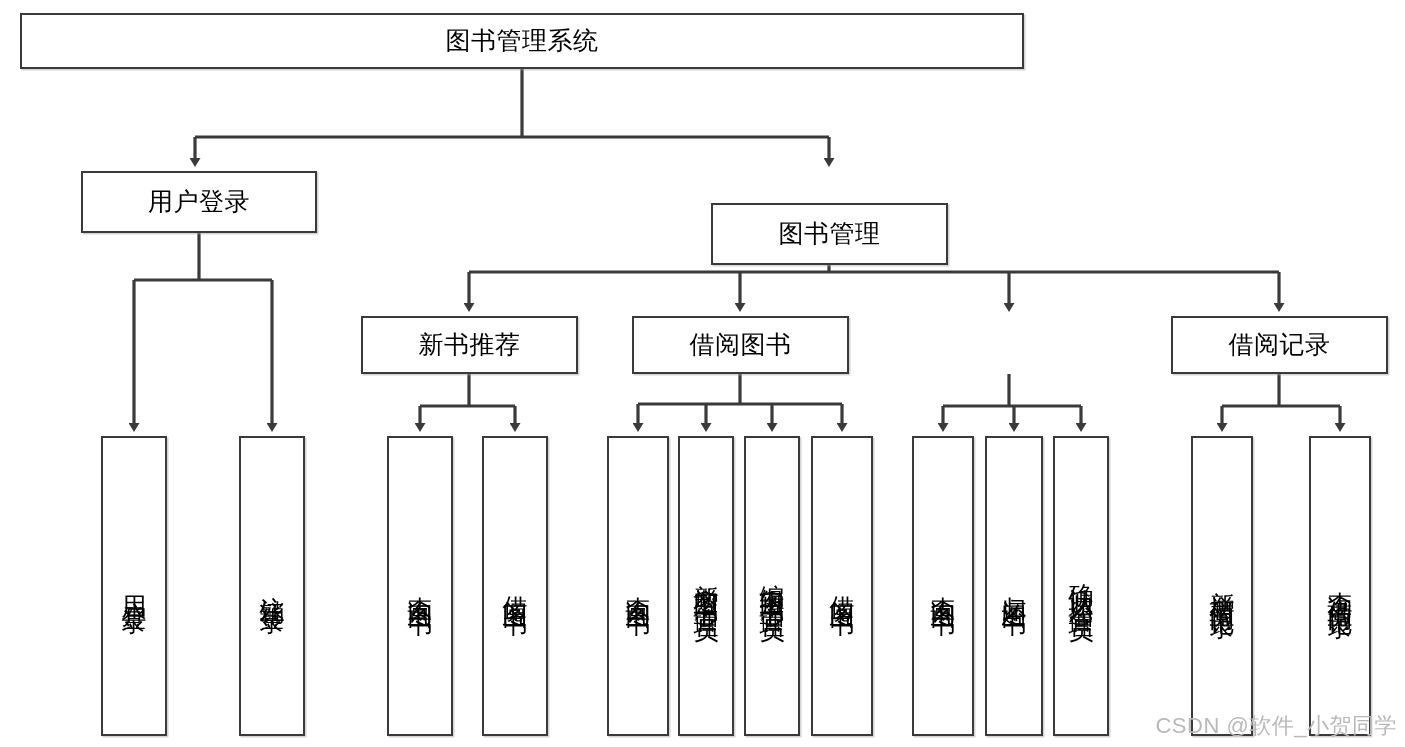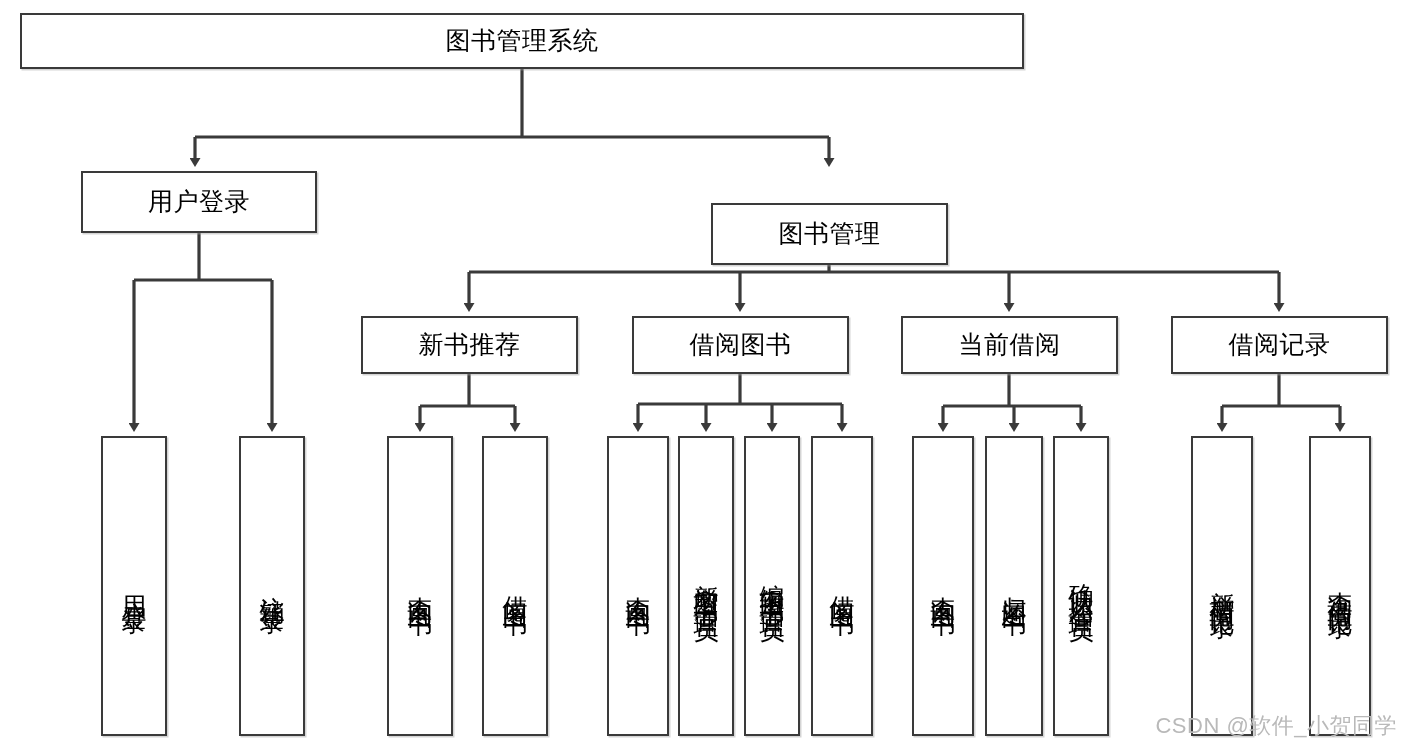--- a/index.html
+++ b/index.html
@@ -133,23 +133,20 @@
   <div class="node horizontal" style="left: 711px; top: 171px; width: 237px; height: 62px; margin-top: 32px;">
     <span class="node-label">图书管理</span>
   </div>
 
   <div class="node horizontal" style="left: 361px; top: 316px; width: 217px; height: 58px;">
     <span class="node-label">新书推荐</span>
   </div>
   <div class="node horizontal" style="left: 632px; top: 316px; width: 217px; height: 58px;">
     <span class="node-label">借阅图书</span>
   </div>
-  <div class="node horizontal" style="left: 901px; top: 316px; width: 217px; height: 58px;">
-    <span class="node-label">当前借阅</span>
-  </div>
   <div class="node horizontal" style="left: 1171px; top: 316px; width: 217px; height: 58px;">
     <span class="node-label">借阅记录</span>
   </div>
 
   <div class="node vertical" style="left: 101px; top: 436px; width: 66px; height: 300px;">
     <span class="node-label">用户登录</span>
   </div>
   <div class="node vertical" style="left: 239px; top: 436px; width: 66px; height: 300px;">
     <span class="node-label">注销登录</span>
   </div>

